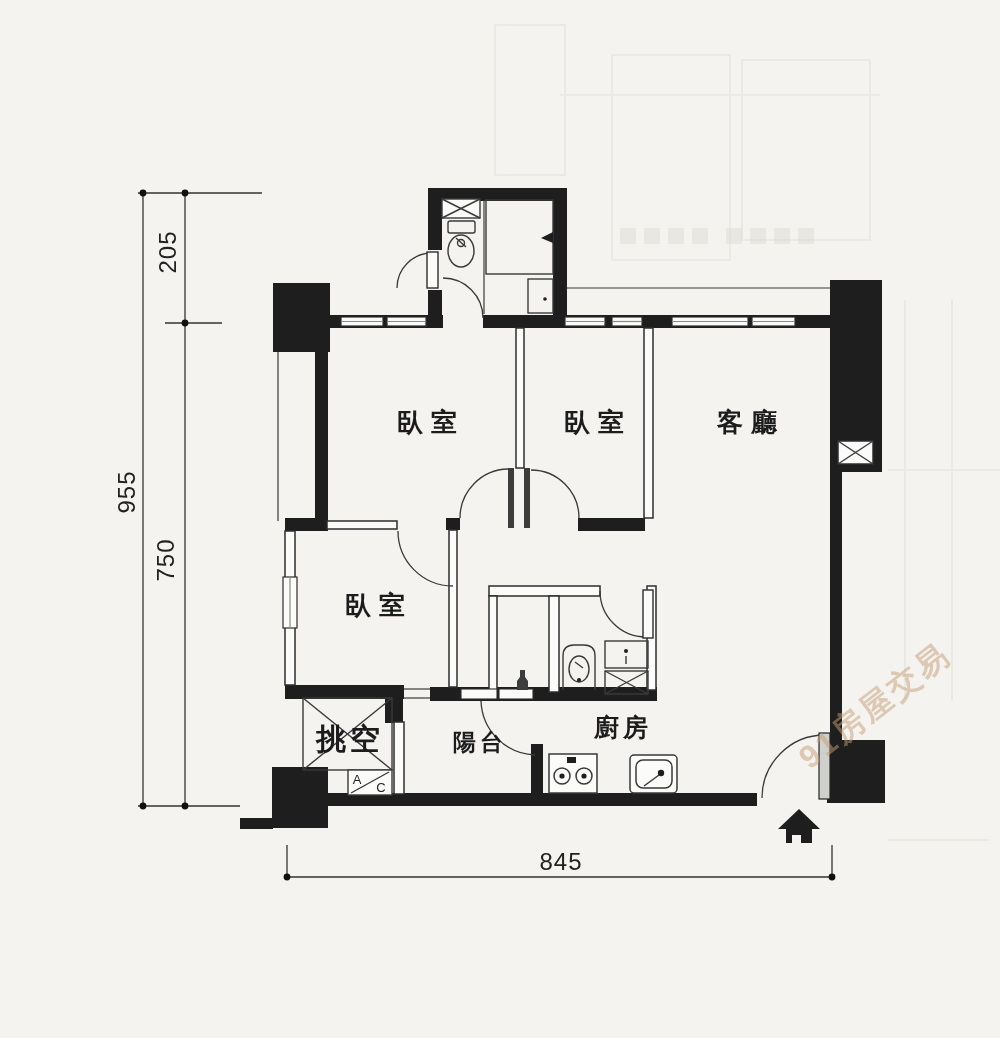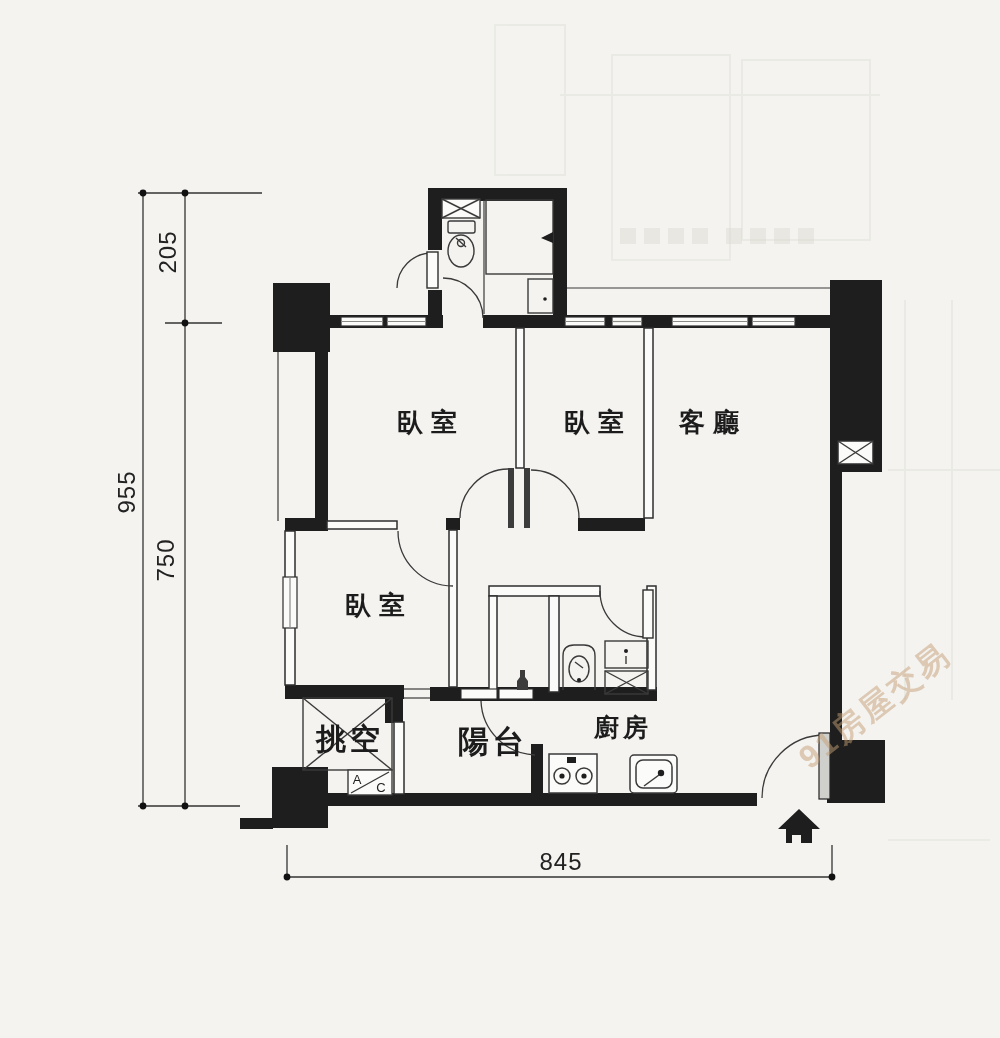--- a/index.html
+++ b/index.html
@@ -253,24 +253,24 @@
       <circle cx="185" cy="323" r="3.4" stroke="none"></circle>
       <circle cx="143" cy="806" r="3.4" stroke="none"></circle>
         <circle cx="185" cy="806" r="3.4" stroke="none"></circle>
       <circle cx="287" cy="877" r="3.4" stroke="none"></circle>
         <circle cx="832" cy="877" r="3.4" stroke="none"></circle>
     </g>
   </svg>
 
   <div class="lbl room" style="left:427px;top:422px;">臥室</div>
   <div class="lbl room" style="left:594px;top:422px;">臥室</div>
-  <div class="lbl room" style="left:709px;top:422px;">客廳</div>
+  <div class="lbl room" style="left:747px;top:422px;">客廳</div>
   <div class="lbl room" style="left:375px;top:605px;">臥室</div>
   <div class="lbl room-sm lbl" style="left:348px;top:739px;">挑空</div>
-  <div class="lbl room-sm lbl" style="left:491px;top:742px;font-size:31px;text-align:center;">陽台</div>
+  <div class="lbl room-sm lbl" style="left:478px;top:742px;font-size:23px;text-align:center;">陽台</div>
   <div class="lbl room-sm lbl" style="left:621px;top:727px;font-size:25px;">廚房</div>
 
   <div class="lbl dim vert" style="left:168px;top:252px;">205</div>
   <div class="lbl dim vert" style="left:127px;top:492px;">955</div>
   <div class="lbl dim vert" style="left:166px;top:560px;">750</div>
   <div class="lbl dim" style="left:561px;top:862px;text-align:right;">845</div>
 
   <div class="ac-letter" style="left:357px;top:779px;">A</div>
   <div class="ac-letter" style="left:381px;top:787px;">C</div>
 

